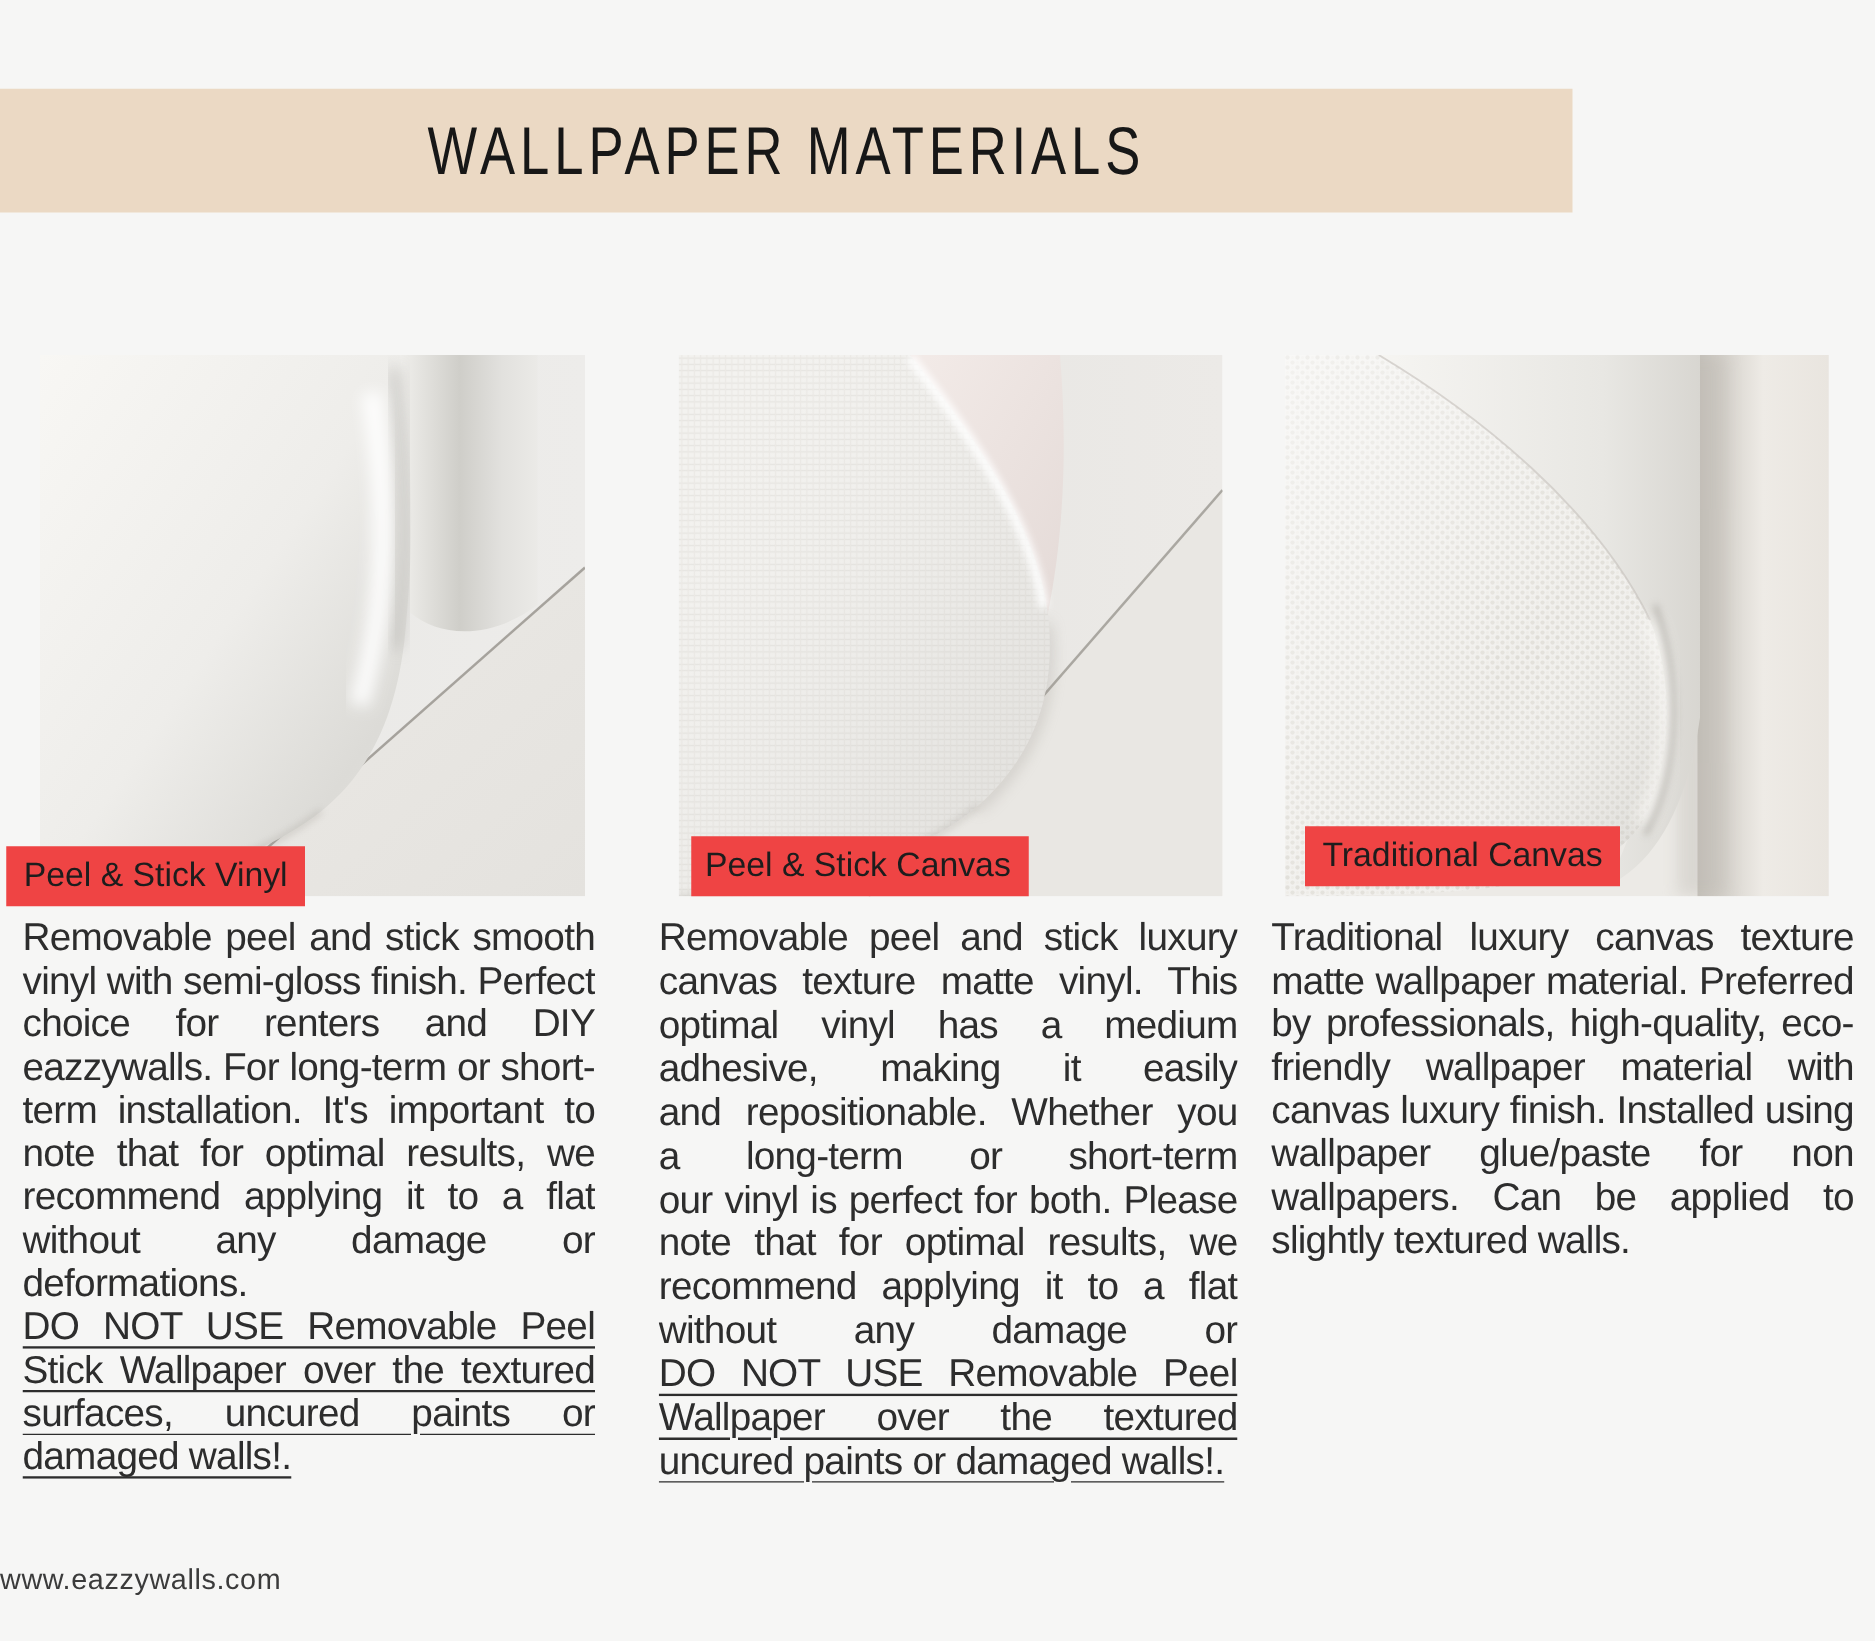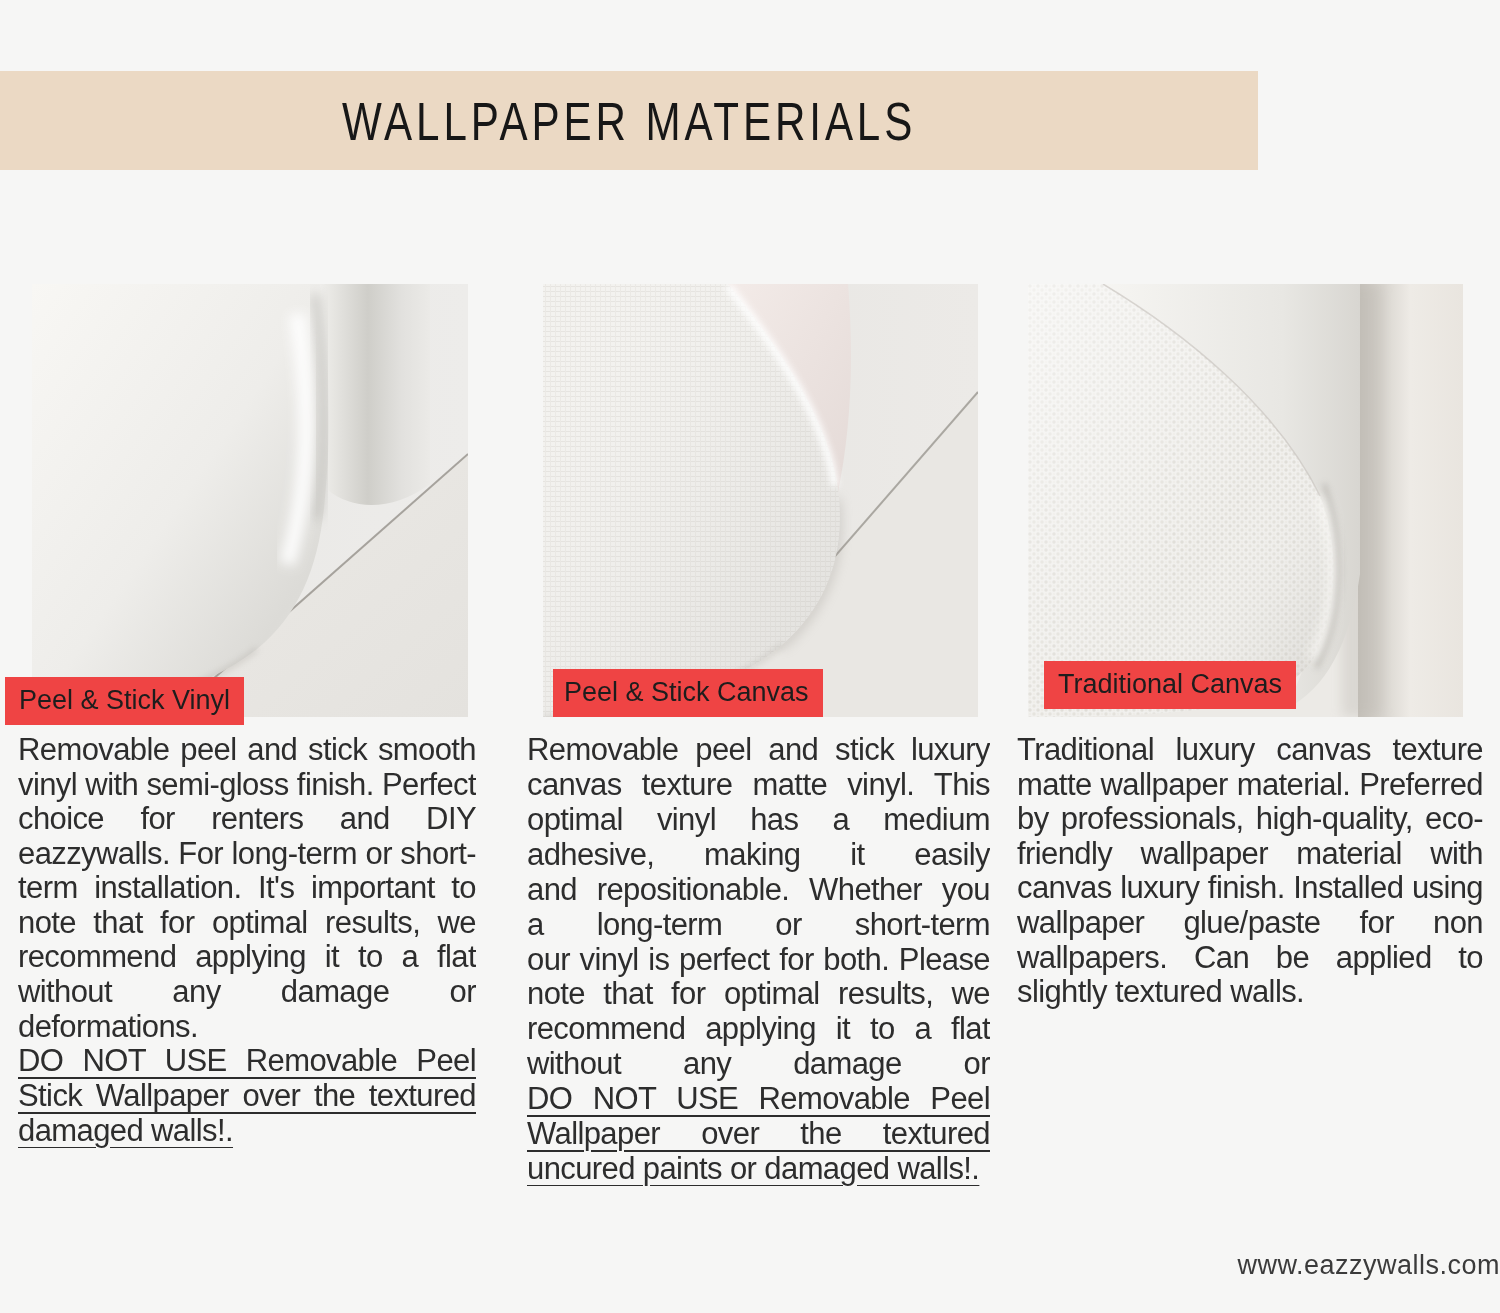--- a/index.html
+++ b/index.html
@@ -41,22 +41,22 @@
     text-align:justify;text-align-last:justify;
     max-height:35px;overflow:hidden;
   }
   .jline.last{text-align-last:left;}
   .warning .jline{
     text-decoration:underline;
     text-decoration-thickness:2px;
     text-underline-offset:6px;
   }
   .footer{
-    position:absolute;left:0;top:1250px;width:1500px;text-align:right;
-    font-size:27px;letter-spacing:.5px;color:#3b3b3b;
+    position:absolute;left:0;top:1250px;width:1500px;text-align:left;
+    font-size:23px;letter-spacing:.5px;color:#3b3b3b;
   }
 </style>
 </head>
 <body>
 
 <header class="banner">
   <div class="page-title">WALLPAPER MATERIALS</div>
 </header>
 
 <section class="column col1">
@@ -110,20 +110,21 @@
       <div class="jline">eazzywalls. For long-term or short-</div>
       <div class="jline">term installation. It's important to</div>
       <div class="jline">note that for optimal results, we</div>
       <div class="jline">recommend applying it to a flat walls</div>
       <div class="jline">without any damage or</div>
       <div class="jline last">deformations.</div>
     </div>
   <div class="body warning">
       <div class="jline">DO NOT USE Removable Peel and</div>
       <div class="jline">Stick Wallpaper over the textured</div>
+      <div class="jline">surfaces, uncured paints or</div>
       <div class="jline last">damaged walls!.</div>
     </div>
 </section>
 
 <section class="column col2">
   <div class="media">
     <svg width="435" height="433" viewBox="0 0 435 433" aria-hidden="true">
       <defs>
         <linearGradient id="s2wall" x1="0" y1="0" x2="1" y2="0">
           <stop offset="0" stop-color="#e5e4e1"></stop>

